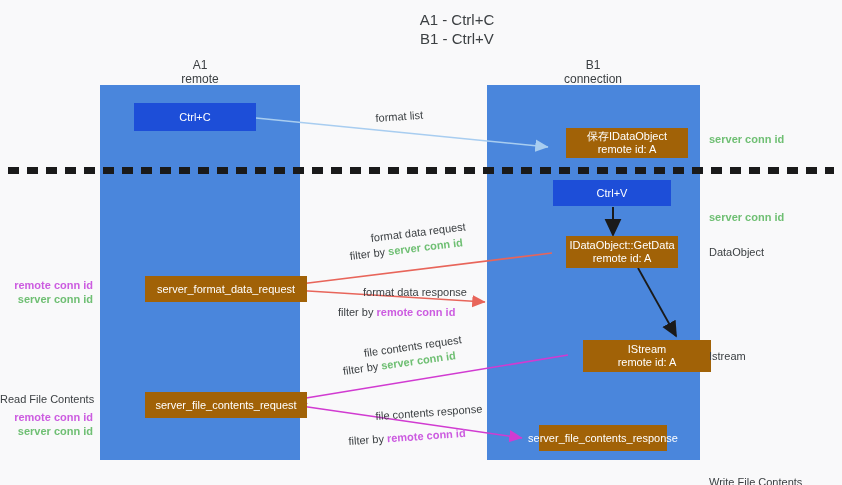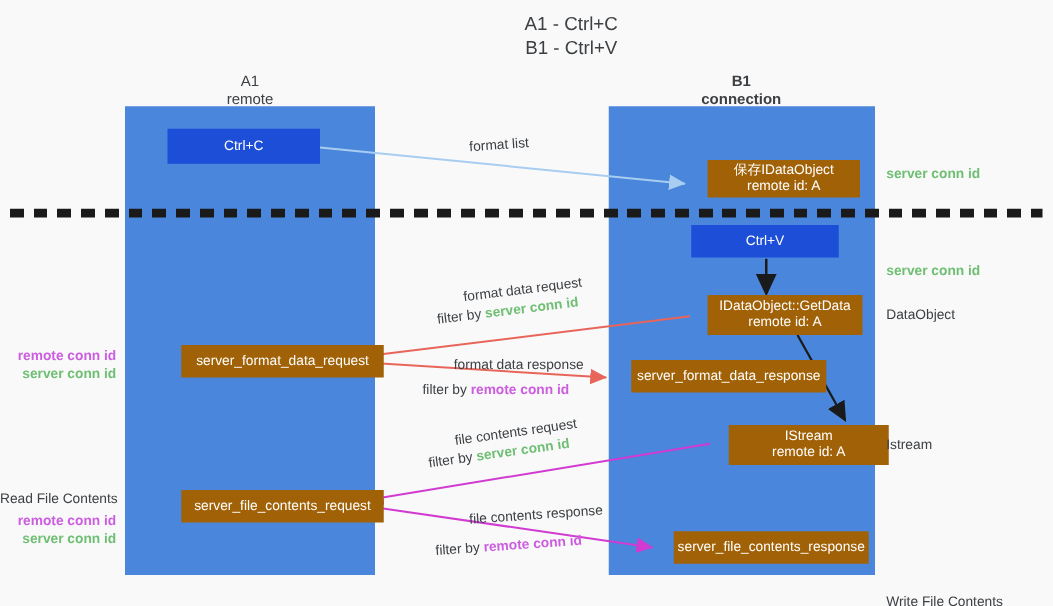--- a/index.html
+++ b/index.html
@@ -122,21 +122,21 @@
 
 <div id="stage">
 
   <div class="title title-l1">A1 - Ctrl+C</div>
   <div class="title title-l2">B1 - Ctrl+V</div>
 
   <div class="lane-head" style="left:100px; top:58px;">
     <span class="l1">A1</span>
     <span class="l2">remote</span>
   </div>
-  <div class="lane-head" style="left:493px; top:58px;font-weight:bold;">
+  <div class="lane-head" style="left:493px; top:58px;">
     <span class="l1">B1</span>
     <span class="l2">connection</span>
   </div>
 
   <div class="lane" id="lane-a1"></div>
   <div class="lane" id="lane-b1"></div>
 
   <svg id="wires" viewBox="0 0 842 485">
     <defs>
       <marker id="ah-blue" markerWidth="9" markerHeight="9" refX="8" refY="4.5" orient="auto">
@@ -182,35 +182,32 @@
 
   <div class="node orange" style="left:551px; top:128px; width:122px; height:30px;">
     <span>保存IDataObject</span>
     <span>remote id: A</span>
   </div>
 
   <div class="node green" style="left:553px; top:180px; width:118px; height:26px;">
     <span>Ctrl+V</span>
   </div>
 
-  <div class="node orange" style="left:551px; top:236px; width:124px; height:32px;">
+  <div class="node orange" style="left:551px; top:236px; width:112px; height:32px;">
     <span>IDataObject::GetData</span>
     <span>remote id: A</span>
   </div>
 
-  <div class="node orange" style="left:490px; top:288px; width:156px; height:26px;">
-    <span>server_format_data_response</span>
-  </div>
 
   <div class="node orange" style="left:568px; top:340px; width:128px; height:32px;">
     <span>IStream</span>
     <span>remote id: A</span>
   </div>
 
-  <div class="node orange" style="left:524px; top:425px; width:156px; height:26px;">
+  <div class="node orange" style="left:524px; top:425px; width:128px; height:26px;">
     <span>server_file_contents_response</span>
   </div>
 
   <div class="edge-label" style="left:375px; top:111px; transform: rotate(-4deg);">format list</div>
 
   <div class="edge-label" style="left:370px; top:231px; transform: rotate(-7deg);">format data request</div>
   <div class="edge-label" style="left:349px; top:249px; transform: rotate(-7deg);">
     <span>filter by </span><b class="g">server conn id</b>
   </div>
 

